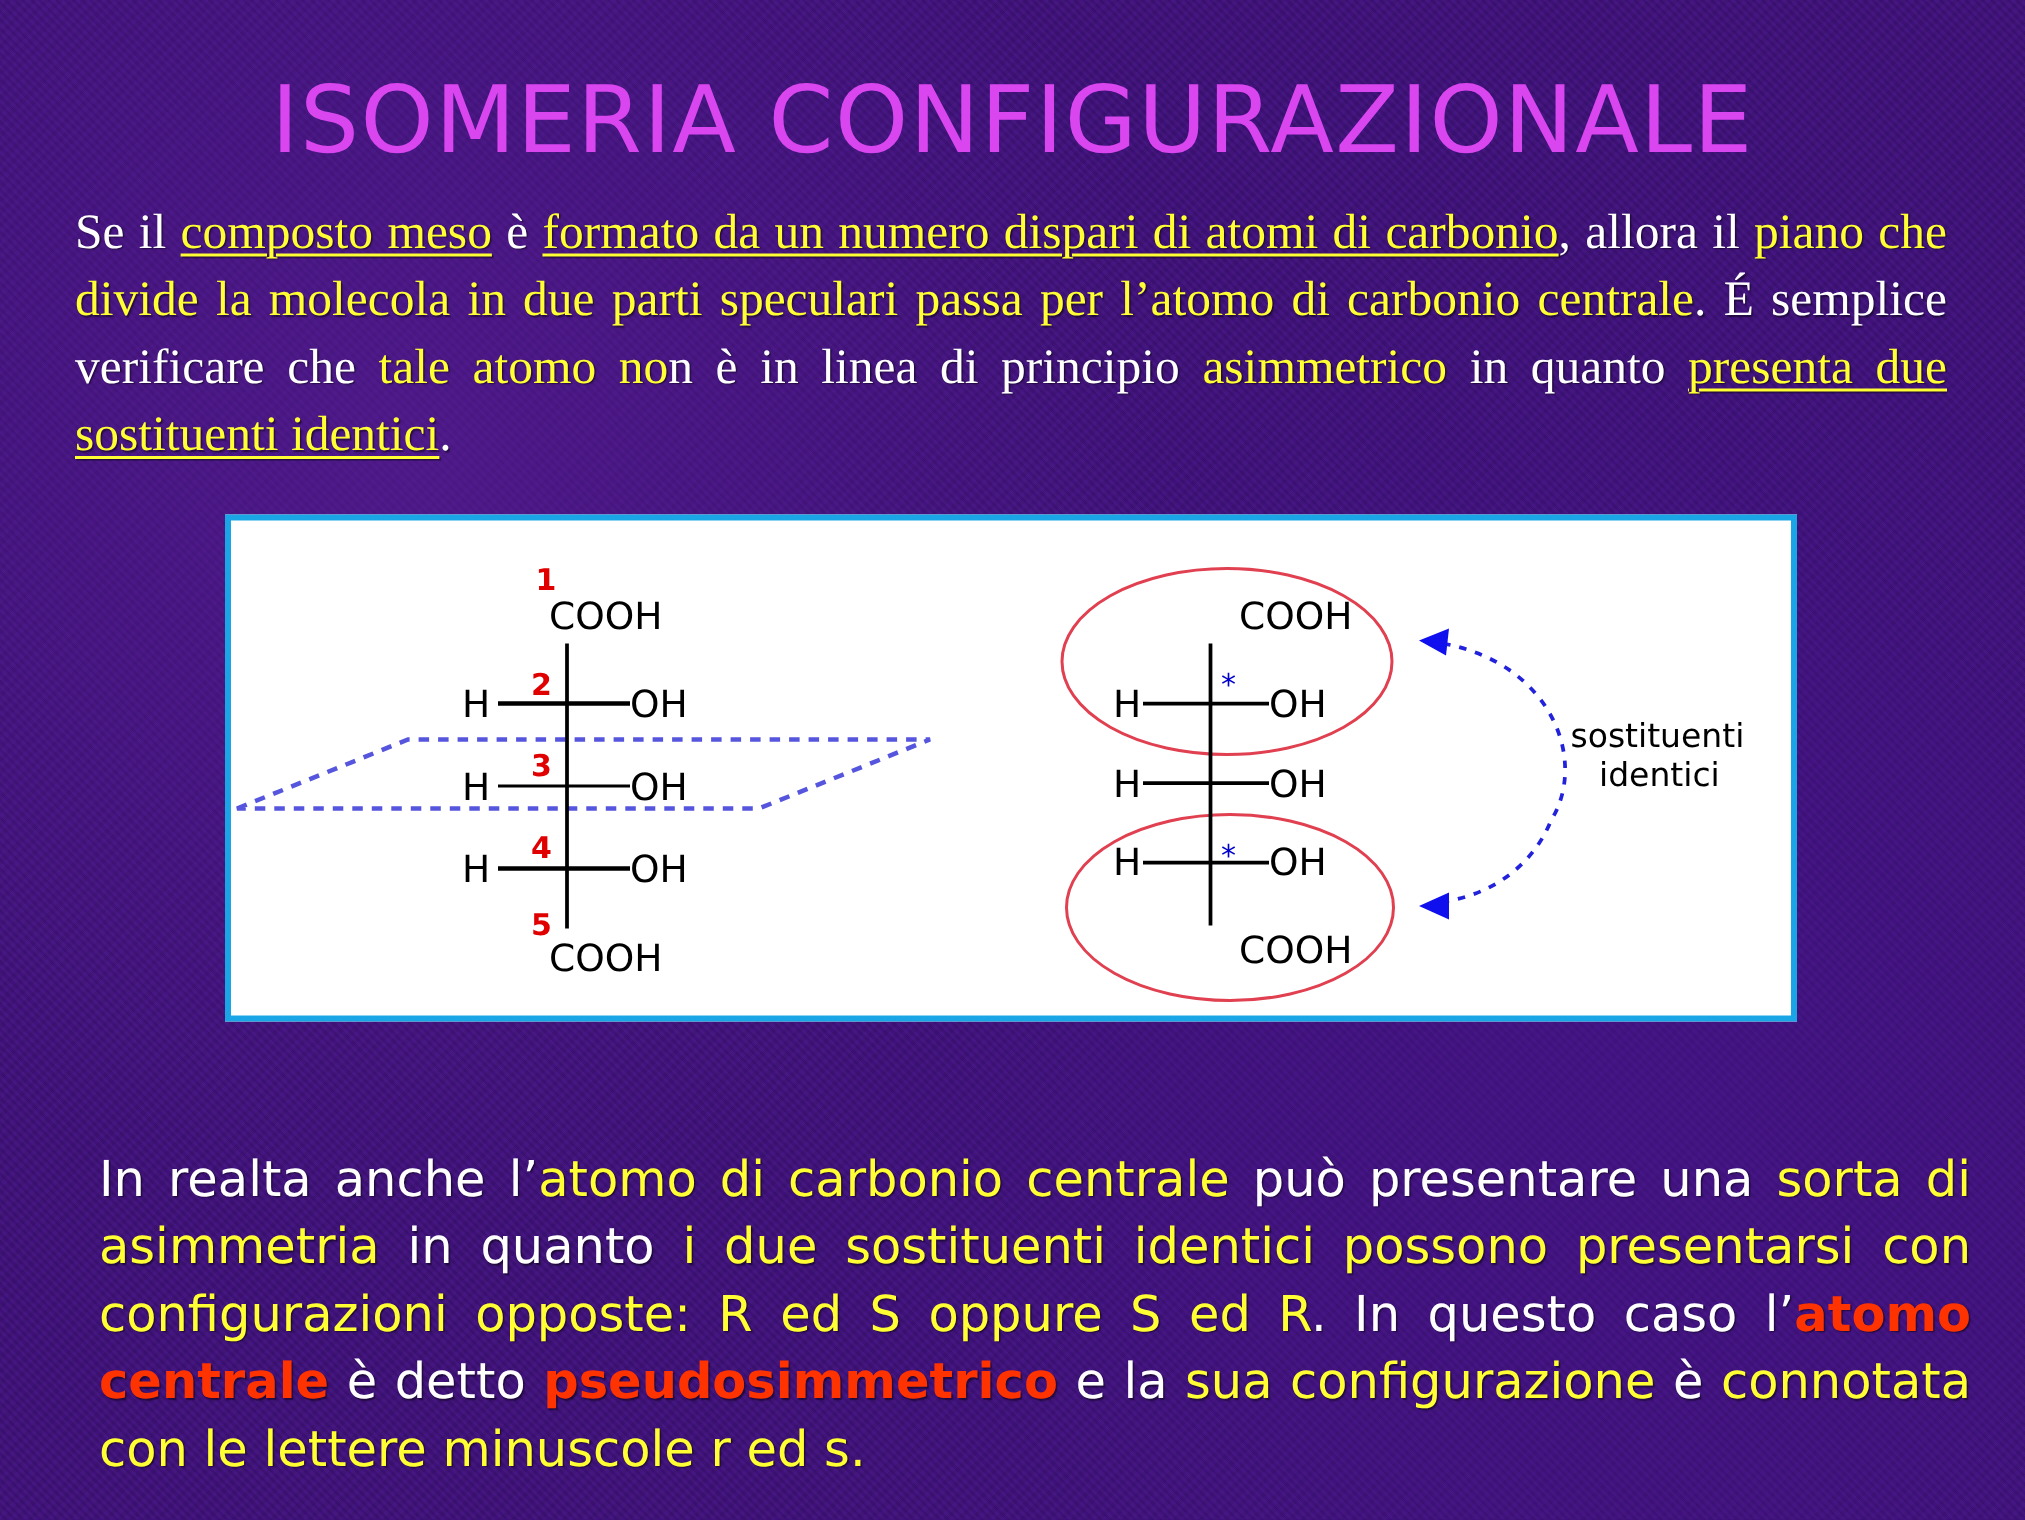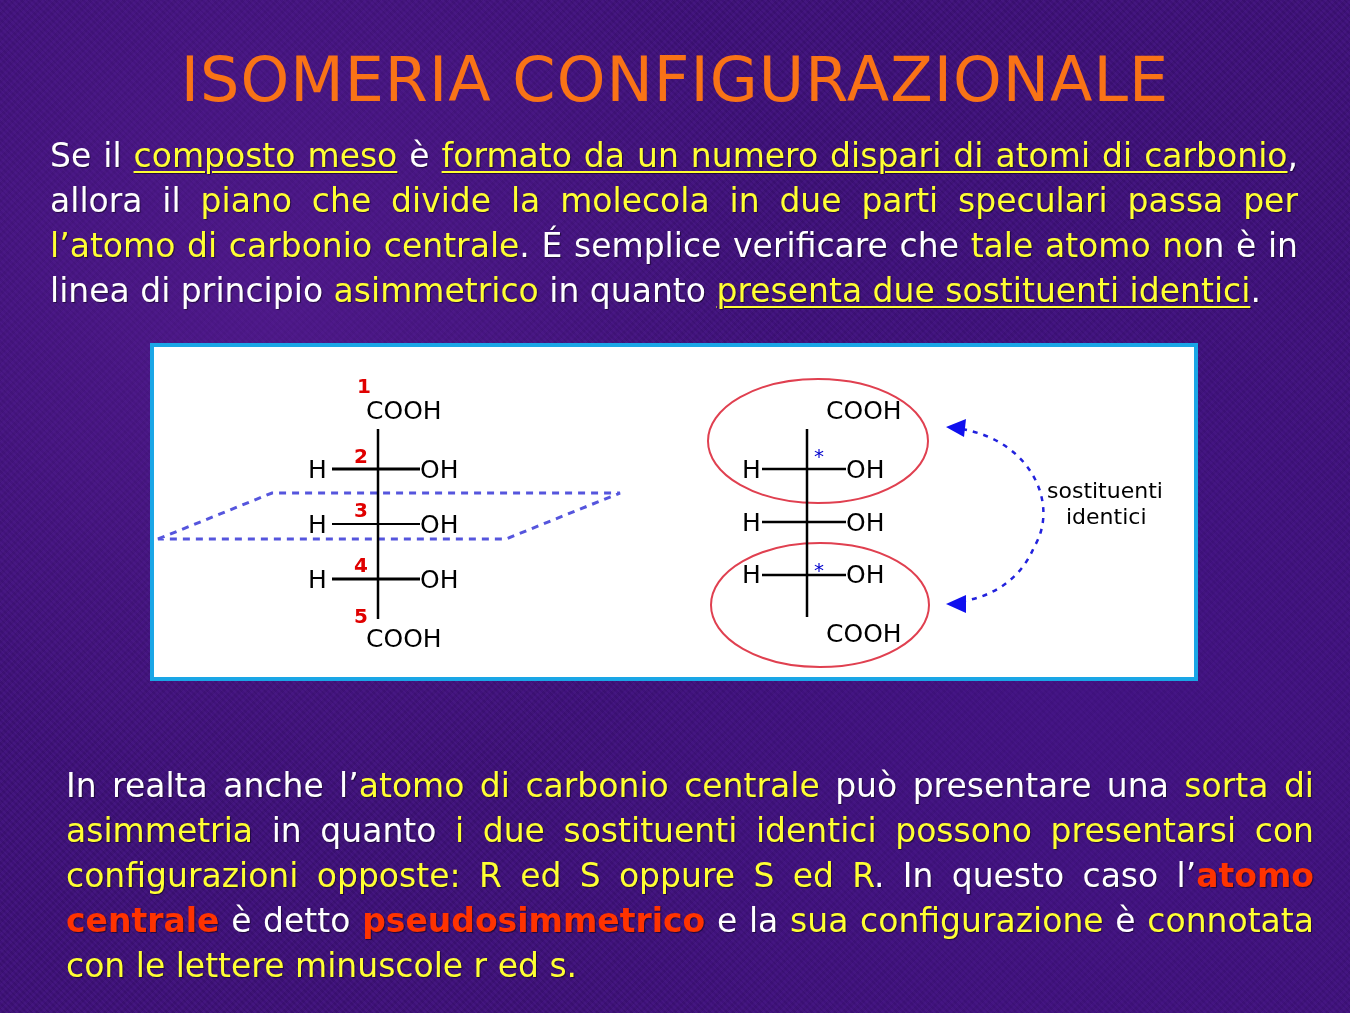--- a/index.html
+++ b/index.html
@@ -8,28 +8,28 @@
     background-color:#3d1078;
     background-image:
       radial-gradient(circle at 20% 30%, rgba(90,30,150,0.55) 0, rgba(0,0,0,0) 40%),
       radial-gradient(circle at 80% 70%, rgba(70,20,140,0.5) 0, rgba(0,0,0,0) 45%),
       repeating-linear-gradient(45deg, rgba(255,255,255,0.025) 0 2px, rgba(0,0,0,0.03) 2px 4px),
       repeating-linear-gradient(-45deg, rgba(120,40,200,0.05) 0 3px, rgba(0,0,0,0.04) 3px 6px);
     font-family:"DejaVu Sans", sans-serif;
   }
   .title {
     position:absolute; left:0; top:40px; width:1350px; text-align:center;
-    font-size:62px; color:#f97316; letter-spacing:1px; line-height:80px;
+    font-size:62px; color:#d946ef; letter-spacing:1px; line-height:80px;
   }
   .para {
     position:absolute; left:50px; width:1248px;
     font-size:33px; line-height:45px; color:#ffffff; text-align:justify;
     text-shadow: 1px 1px 1px rgba(0,0,0,0.5);
   }
-  .para1 { top:133px; height:222px; overflow:hidden; }
+  .para1 { top:133px; height:222px; overflow:hidden;font-family:Liberation Serif, serif; }
   .para2 { top:763px;margin-left:16px; }
   .y { color:#ffff33; }
   .u { text-decoration:underline; text-decoration-thickness:2px; text-underline-offset:4px; }
   .r { color:#ff3300; font-weight:bold; }
   .figure {
     position:absolute; left:150px; top:343px; width:1040px; height:330px;
     background:#ffffff; border:4px solid #1aa6e6;
   }
   .figure svg { position:absolute; left:0; top:0; }
   .chem { font-family:"DejaVu Sans", sans-serif; font-size:25px; fill:#000; }

